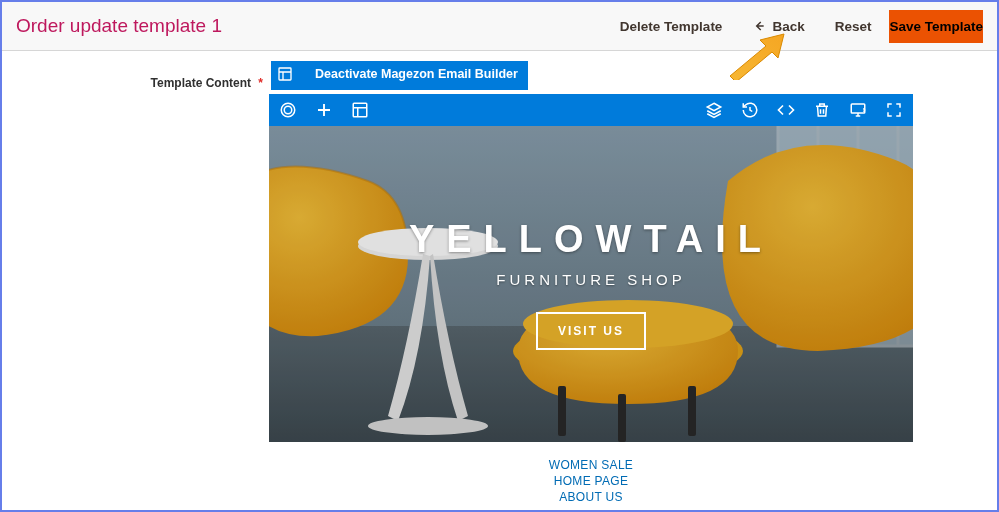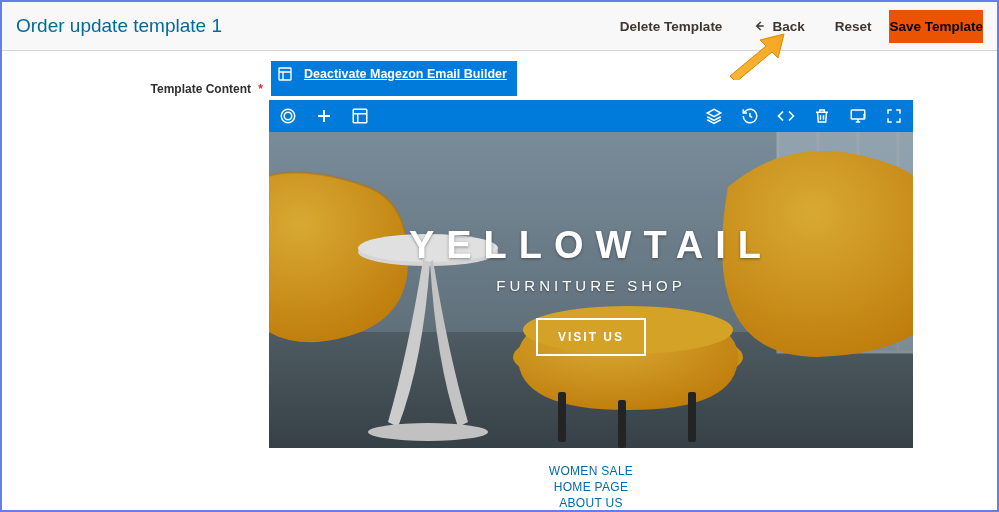--- a/index.html
+++ b/index.html
@@ -18,21 +18,21 @@
     height:48px;
     display:flex;
     align-items:center;
     padding:0 14px;
     background:#f8f8f8;
     border-bottom:1px solid var(--border);
     gap:6px;
   }
   .page-title{
     font-size:19px;
-    color:#0369a1;
+    color:#be185d;
     font-weight:400;
     flex:0 0 auto;
     margin-right:auto;
     text-align:center;
   }
   .hdr-btn{
     background:transparent;
     border:none;
     font-size:13.5px;
     font-weight:600;
@@ -71,27 +71,26 @@
     color:#303030;
     padding-top:6px;
     font-weight:600;
   }
   .req{color:#e02b27;margin-left:4px;}
   .deactivate{
     background:var(--blue);
     color:#fff;
     border:none;
     font-size:12.5px;
-    padding:5px 10px 14px 6px;
-    display:flex;
-    align-items:center;
-    gap:11px;
+    padding:5px 10px 8px 6px;
+    display:flex;
+    align-items:center;
+    gap:22px;
     cursor:pointer;
     font-weight:600;
-    text-decoration:underline;
   }
   .deactivate .sq-icon{width:16px;height:16px;}
 
   
   .builder-wrap{
     margin:4px 0 0 267px;
     width:644px;
   }
   .builder-toolbar{
     height:32px;

